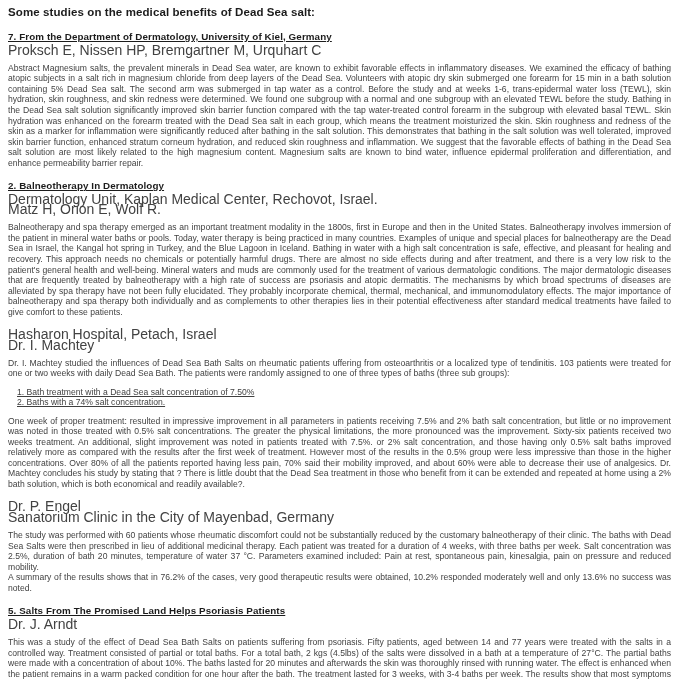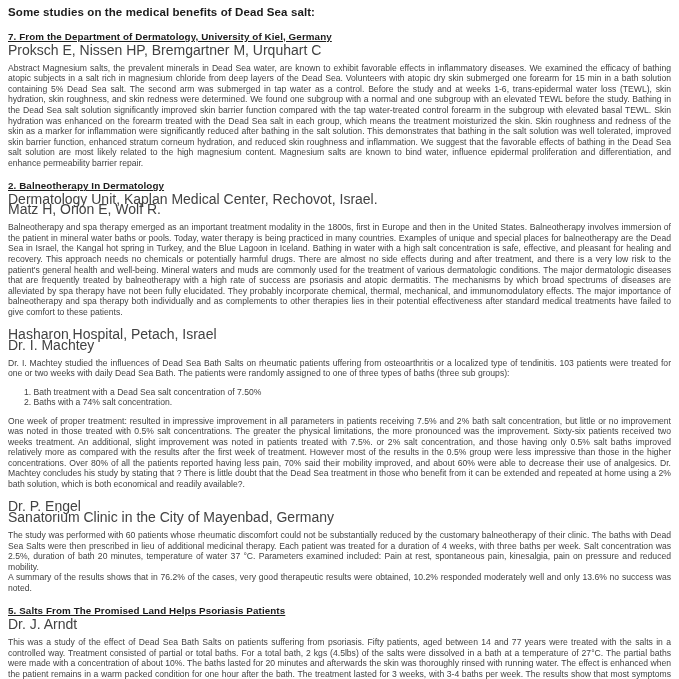--- a/index.html
+++ b/index.html
@@ -43,21 +43,22 @@
     font-size: 8.6px;
     line-height: 10.55px;
     text-align: justify;
     color: #424242;
     margin: 8px 0 0 0;
   }
   .para.tight {
     margin-top: 0;
   }
   .bath-list {
-    margin: 8px 0 0 16px;
+    margin: 8px 0 0 9px;
+    text-decoration: underline;
   }
   .bath-item {
     font-size: 8.6px;
     line-height: 10.3px;
     color: #424242;
   }
   .after-list {
     margin-top: 8px;
   }
 </style>

